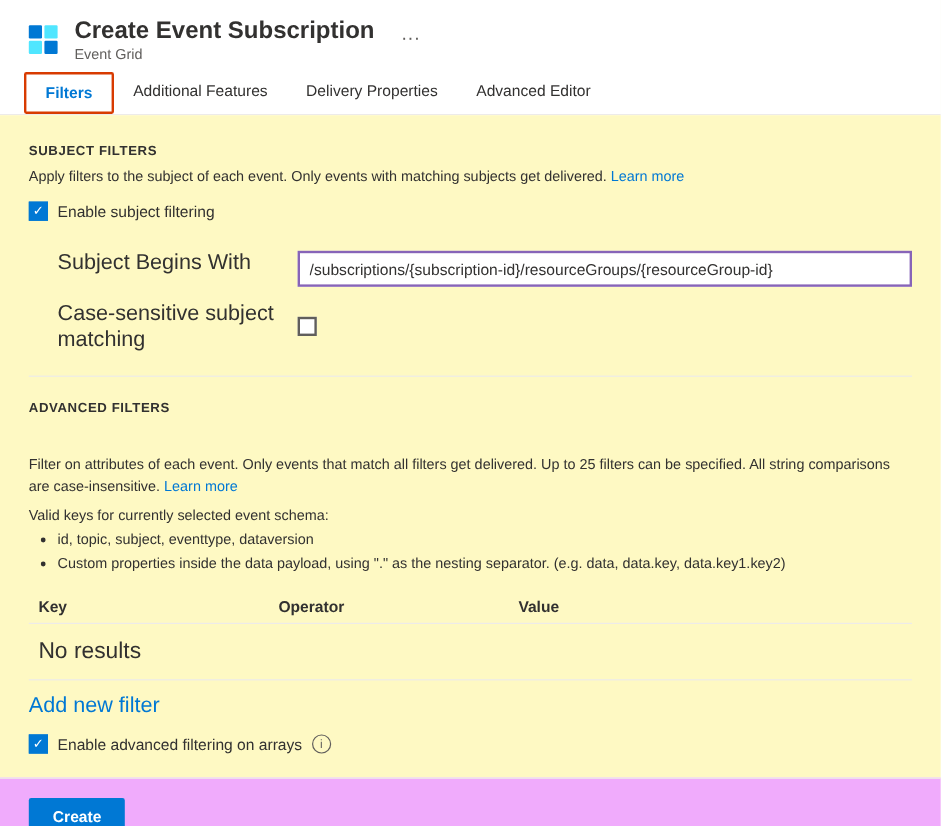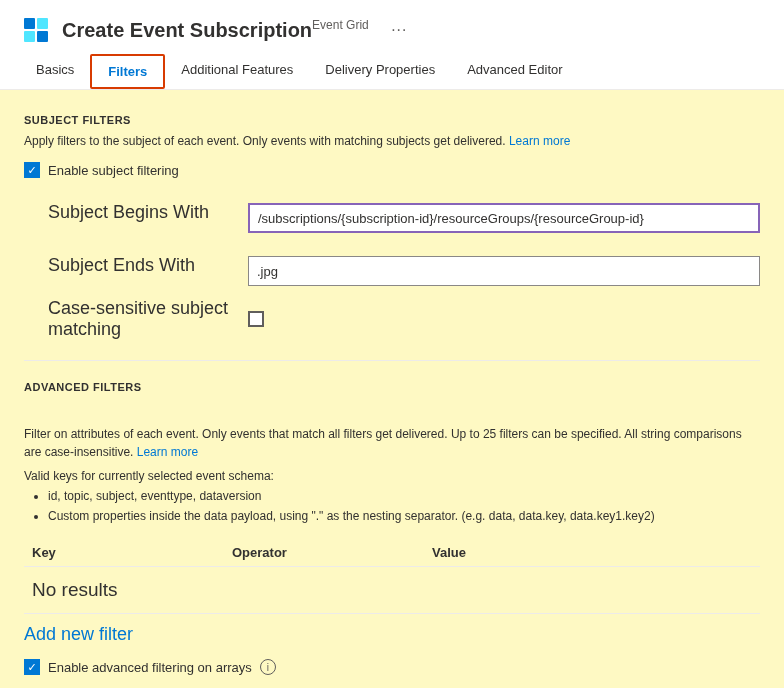--- a/index.html
+++ b/index.html
@@ -33,21 +33,21 @@
       display: flex;
       align-items: center;
       justify-content: center;
     }
     .header-icon svg {
       width: 28px;
       height: 28px;
     }
     .header-title-group {
       display: flex;
-      flex-direction: row;
+      flex-direction: column;
     }
     .header-title {
       font-size: 20px;
       font-weight: 600;
       color: #323130;
       line-height: 1.2;
     }
     .header-subtitle {
       font-size: 12px;
       color: #605e5c;
@@ -263,21 +263,20 @@
           <rect x="15" y="15" width="11" height="11" rx="1" fill="#0078d4"></rect>
         </svg>
       </div>
       <div class="header-title-group">
         <span class="header-title">Create Event Subscription</span>
         <span class="header-subtitle">Event Grid</span>
       </div>
       <span class="header-more">···</span>
     </div>
     <div class="tabs">
-      <div class="tab">Basics</div>
       <div class="tab active">Filters</div>
       <div class="tab">Additional Features</div>
       <div class="tab">Delivery Properties</div>
       <div class="tab">Advanced Editor</div>
     </div>
   </div>
 
   <div class="content">
 
     <div>
@@ -292,24 +291,20 @@
           <span class="checkmark">✓</span>
         </div>
         <span>Enable subject filtering</span>
       </div>
 
       <div class="form-row">
         <span class="form-label">Subject Begins With</span>
         <input class="form-input focused" type="text" value="/subscriptions/{subscription-id}/resourceGroups/{resourceGroup-id}" style="">
       </div>
 
-      <div class="form-row">
-        <span class="form-label">Subject Ends With</span>
-        <input class="form-input" type="text" value=".jpg" style="">
-      </div>
 
       <div class="form-row">
         <span class="form-label">Case-sensitive subject matching</span>
         <div class="checkbox-custom unchecked"></div>
       </div>
     </div>
 
     <div class="divider"></div>
 
     <div>

